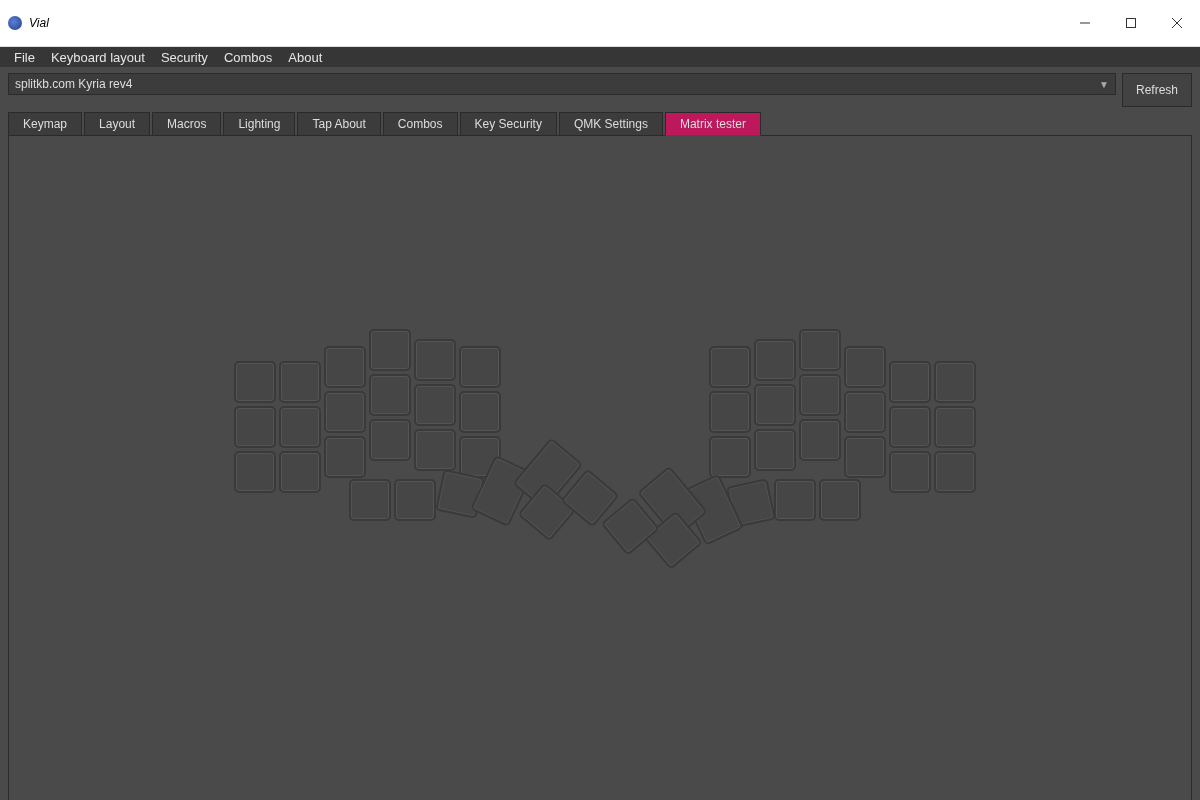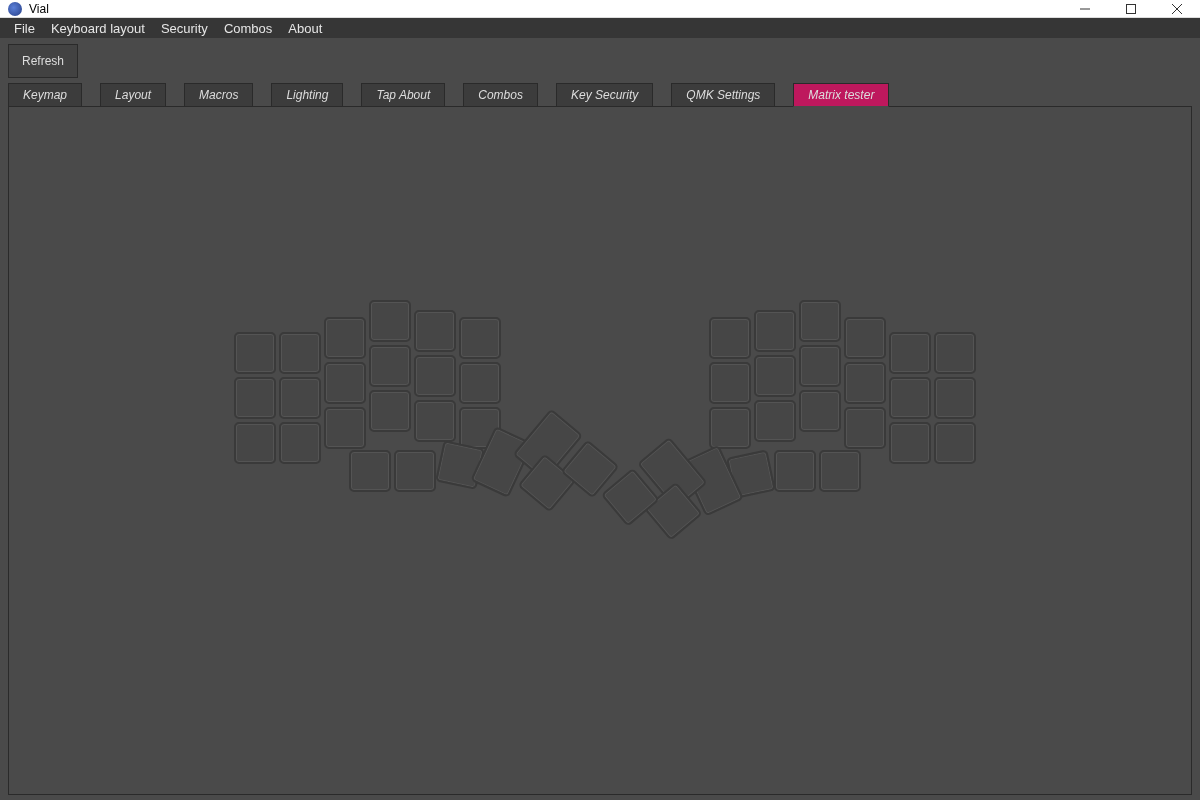--- a/index.html
+++ b/index.html
@@ -1,26 +1,27 @@
 <!DOCTYPE html>
 <html><head>
 <meta charset="utf-8">
 <style>
   * { box-sizing: border-box; margin: 0; padding: 0; }
   html, body { width: 1200px; height: 800px; overflow: hidden; font-family: "Segoe UI", Tahoma, sans-serif; }
   body { background: #4a4a4a; }
 
   
   .titlebar {
-    height: 18px;
+    height: 47px;
     background: #ffffff;
     display: flex;
     align-items: center;
     justify-content: space-between;
     border-bottom: 1px solid #ddd;
+    font-style: italic;
   }
   .titlebar-left {
     display: flex;
     align-items: center;
     padding-left: 8px;
     gap: 7px;
   }
   .titlebar-icon {
     width: 14px; height: 14px; border-radius: 50%;
     background: radial-gradient(circle at 40% 40%, #5a7fd8, #263e86);
@@ -74,22 +75,21 @@
     justify-content: center;
     cursor: pointer;
     height: 22px;
     min-width: 70px;
   }
 
   
   .tabstrip {
     display: flex;
     padding: 0 8px;
-    gap: 16px;
-    font-style: italic;
+    gap: 0;
   }
   .tab {
     border: 1px solid #2a2a2a;
     border-bottom: none;
     background: #3c3c3c;
     color: #ddd;
     font-size: 12px;
     padding: 4px 14px;
     margin-right: 2px;
     cursor: pointer;
@@ -170,20 +170,24 @@
 
 <div class="menubar" id="menubar">
     <div class="menu-item">File</div>
     <div class="menu-item">Keyboard layout</div>
     <div class="menu-item">Security</div>
     <div class="menu-item">Combos</div>
     <div class="menu-item">About</div>
   </div>
 
 <div class="device-row">
+  <div class="device-select">
+    <span>splitkb.com Kyria rev4</span>
+    <span class="chev">▼</span>
+  </div>
   <div class="btn">Refresh</div>
 </div>
 
 <div class="tabstrip" id="tabstrip">
     <div class="tab">Keymap</div>
     <div class="tab">Layout</div>
     <div class="tab">Macros</div>
     <div class="tab">Lighting</div>
     <div class="tab">Tap About</div>
     <div class="tab">Combos</div>

